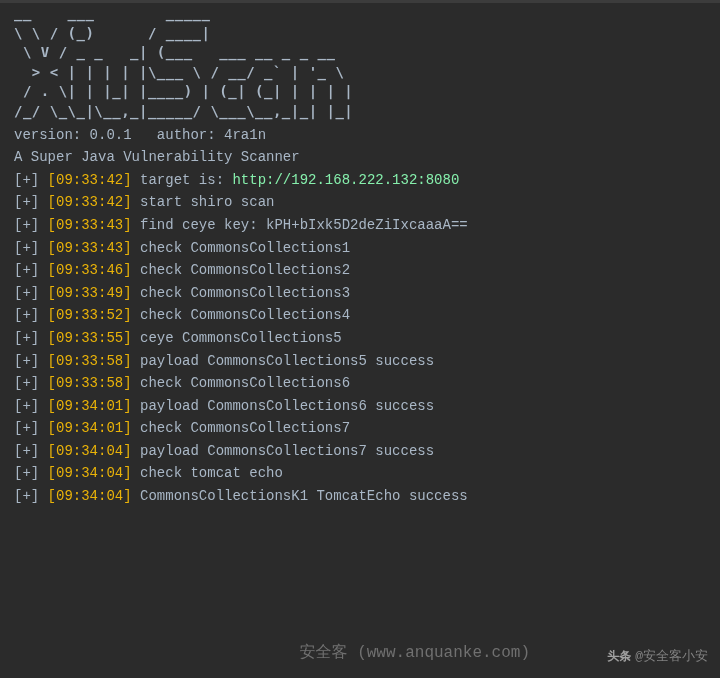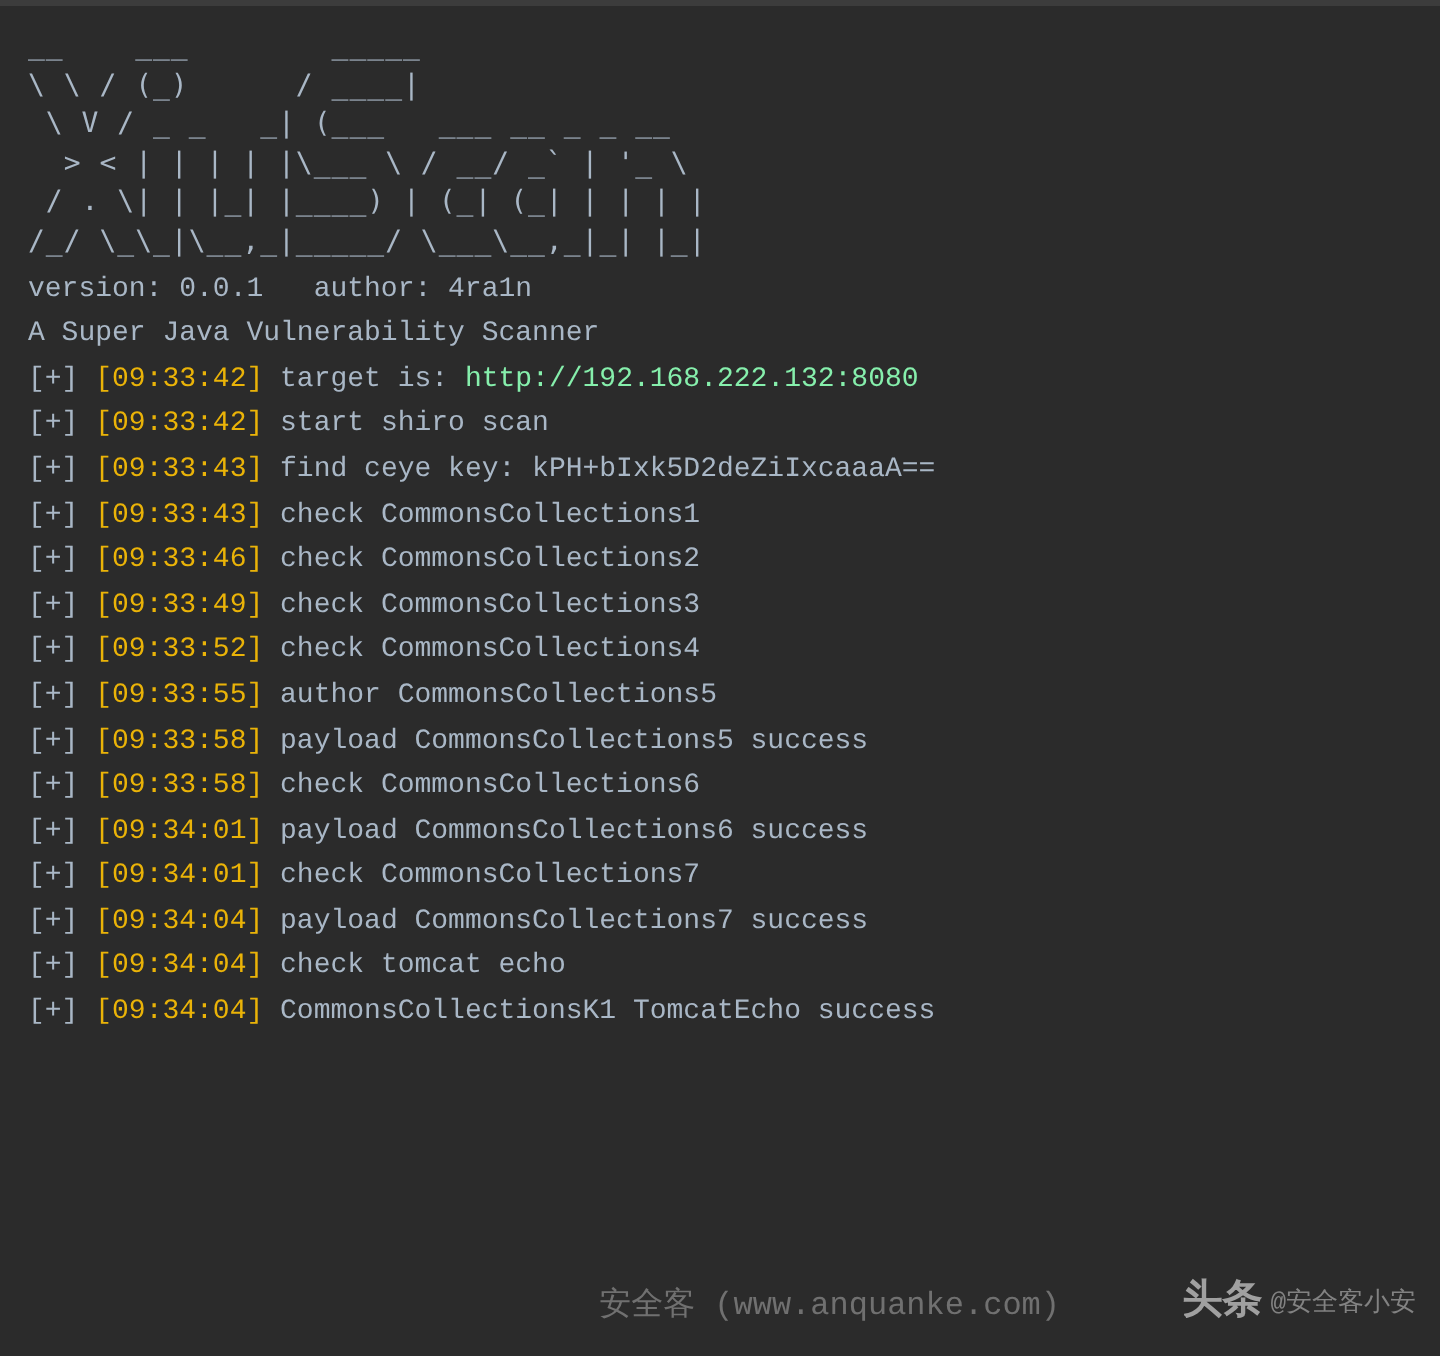--- a/index.html
+++ b/index.html
@@ -23,23 +23,24 @@
       background: #3c3c3c;
       height: 3px;
       position: absolute;
       top: 0;
       left: 0;
       right: 0;
     }
     .ascii-art {
       white-space: pre;
       color: #a9b7c6;
-      margin-top: 10px;
+      margin-top: 0;
       margin-bottom: 4px;
       letter-spacing: 0.5px;
+      font-weight: bold;
     }
     .line {
       white-space: pre;
       margin-bottom: 3px;
     }
     .prefix {
       color: #a9b7c6;
     }
     .timestamp {
       color: #eab308;
@@ -70,21 +71,21 @@
       color: #707070;
       font-size: 16px;
     }
     .tt-icon {
       display: inline-flex;
       align-items: center;
       gap: 3px;
     }
     .tt-glyph {
       font-weight: bold;
-      font-size: 20px;
+      font-size: 12px;
       color: #a0a0a0;
     }
   </style>
 </head>
 <body>
 
 <div class="header-bar"></div>
 
 <pre class="ascii-art"><span>__    ___        _____</span>
 <span>\ \ / (_)      / ____|</span>
@@ -97,21 +98,21 @@
 <div class="line">A Super Java Vulnerability Scanner</div>
 
 <div id="log-lines">
     <div class="line"><span class="prefix">[+] </span><span class="timestamp">[09:33:42] </span><span>target is: </span><a class="link">http://192.168.222.132:8080</a></div>
     <div class="line"><span class="prefix">[+] </span><span class="timestamp">[09:33:42] </span><span>start shiro scan</span></div>
     <div class="line"><span class="prefix">[+] </span><span class="timestamp">[09:33:43] </span><span>find ceye key: kPH+bIxk5D2deZiIxcaaaA==</span></div>
     <div class="line"><span class="prefix">[+] </span><span class="timestamp">[09:33:43] </span><span>check CommonsCollections1</span></div>
     <div class="line"><span class="prefix">[+] </span><span class="timestamp">[09:33:46] </span><span>check CommonsCollections2</span></div>
     <div class="line"><span class="prefix">[+] </span><span class="timestamp">[09:33:49] </span><span>check CommonsCollections3</span></div>
     <div class="line"><span class="prefix">[+] </span><span class="timestamp">[09:33:52] </span><span>check CommonsCollections4</span></div>
-    <div class="line"><span class="prefix">[+] </span><span class="timestamp">[09:33:55] </span><span>author CommonsCollections5</span></div>
+    <div class="line"><span class="prefix">[+] </span><span class="timestamp">[09:33:55] </span><span>ceye CommonsCollections5</span></div>
     <div class="line"><span class="prefix">[+] </span><span class="timestamp">[09:33:58] </span><span>payload CommonsCollections5 success</span></div>
     <div class="line"><span class="prefix">[+] </span><span class="timestamp">[09:33:58] </span><span>check CommonsCollections6</span></div>
     <div class="line"><span class="prefix">[+] </span><span class="timestamp">[09:34:01] </span><span>payload CommonsCollections6 success</span></div>
     <div class="line"><span class="prefix">[+] </span><span class="timestamp">[09:34:01] </span><span>check CommonsCollections7</span></div>
     <div class="line"><span class="prefix">[+] </span><span class="timestamp">[09:34:04] </span><span>payload CommonsCollections7 success</span></div>
     <div class="line"><span class="prefix">[+] </span><span class="timestamp">[09:34:04] </span><span>check tomcat echo</span></div>
     <div class="line"><span class="prefix">[+] </span><span class="timestamp">[09:34:04] </span><span>CommonsCollectionsK1 TomcatEcho success</span></div>
   </div>
 
 <div class="watermark-2">安全客 (www.anquanke.com)</div>

